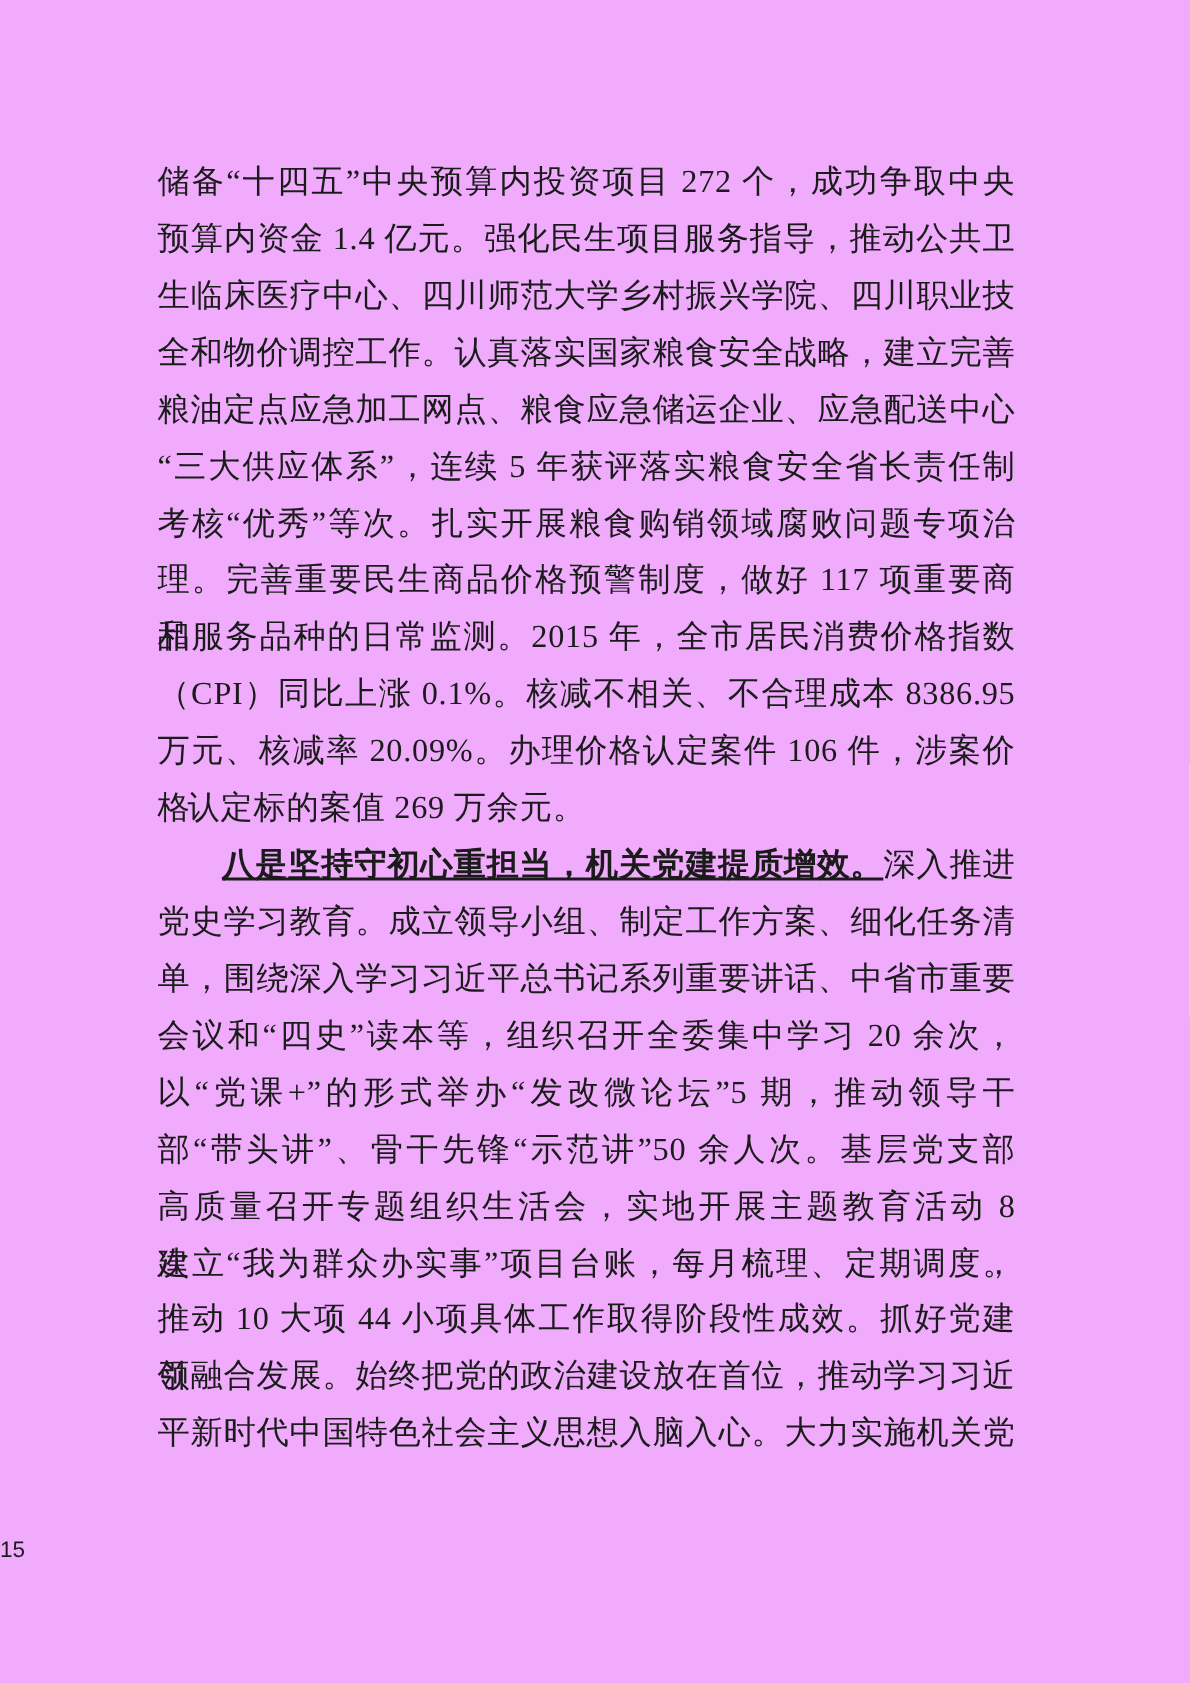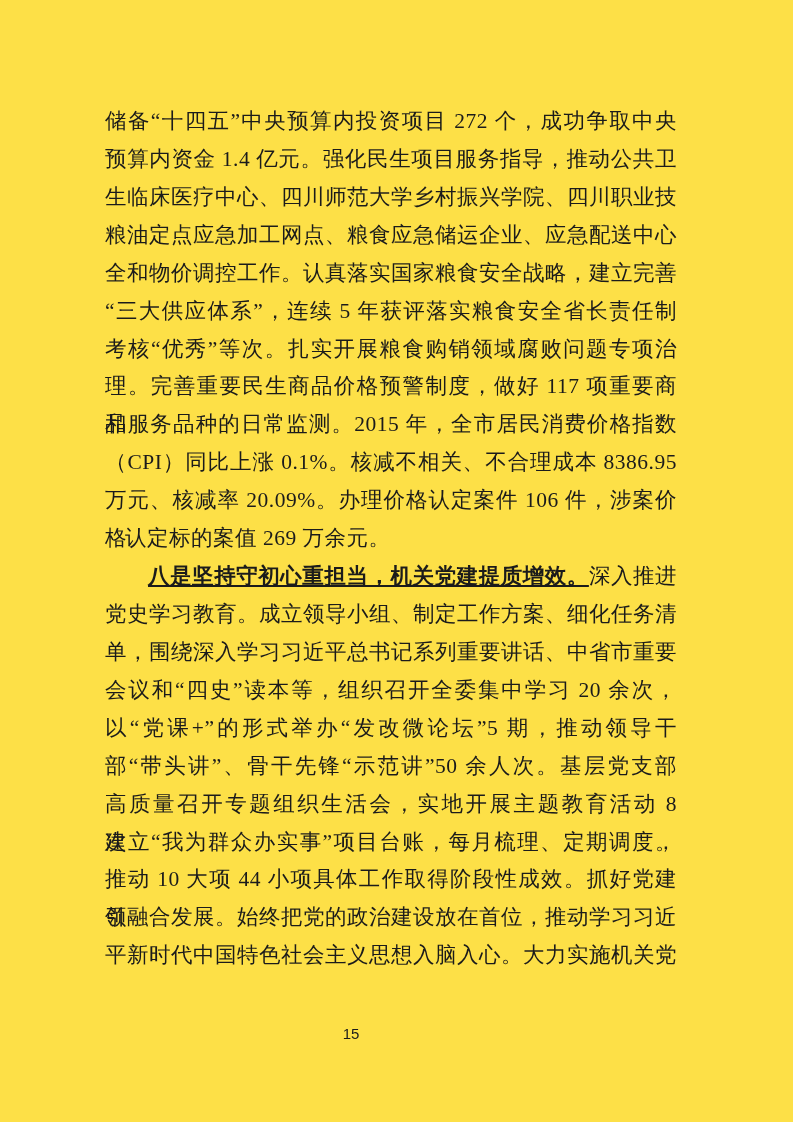--- a/index.html
+++ b/index.html
@@ -11,21 +11,21 @@
     height: 1122px;
     background: #ffffff;
     position: relative;
     font-family: "Liberation Serif", serif;
   }
   .page {
     position: absolute;
     left: 0; top: 0;
     width: 793px;
     height: 1122px;
-    background: #fde047;
+    background: #f0abfc;
     color: #1b1b1b;
     overflow: hidden;
   }
   .text-block {
     position: absolute;
     left: 105px;
     top: 103px;
     width: 572px;
   }
   .line {
@@ -49,36 +49,36 @@
     font-weight: bold;
     text-decoration: underline;
   }
   .footer {
     position: absolute;
     top: 1023px;
     left: 0;
     width: 702px;
     height: 22px;
     line-height: 22px;
-    text-align: center;
+    text-align: left;
     font-size: 15px;
     font-family: "Liberation Sans", sans-serif;
     color: #1b1b1b;
   }
 </style>
 </head>
 <body>
 
 <div class="page">
   <div class="text-block">
     <div class="line">储备“十四五”中央预算内投资项目 272 个，成功争取中央</div>
     <div class="line">预算内资金 1.4 亿元。强化民生项目服务指导，推动公共卫</div>
     <div class="line">生临床医疗中心、四川师范大学乡村振兴学院、四川职业技</div>
+    <div class="line">全和物价调控工作。认真落实国家粮食安全战略，建立完善</div>
     <div class="line">粮油定点应急加工网点、粮食应急储运企业、应急配送中心</div>
-    <div class="line">全和物价调控工作。认真落实国家粮食安全战略，建立完善</div>
     <div class="line">“三大供应体系”，连续 5 年获评落实粮食安全省长责任制</div>
     <div class="line">考核“优秀”等次。扎实开展粮食购销领域腐败问题专项治</div>
     <div class="line">理。完善重要民生商品价格预警制度，做好 117 项重要商品</div>
     <div class="line">和服务品种的日常监测。2015 年，全市居民消费价格指数</div>
     <div class="line">（CPI）同比上涨 0.1%。核减不相关、不合理成本 8386.95</div>
     <div class="line">万元、核减率 20.09%。办理价格认定案件 106 件，涉案价格</div>
     <div class="line para-end">认定标的案值 269 万余元。</div>
 
     <div class="line indent"><span class="bold">八是坚持守初心重担当，机关党建提质增效。</span><span>深入推进</span></div>
     <div class="line">党史学习教育。成立领导小组、制定工作方案、细化任务清</div>

